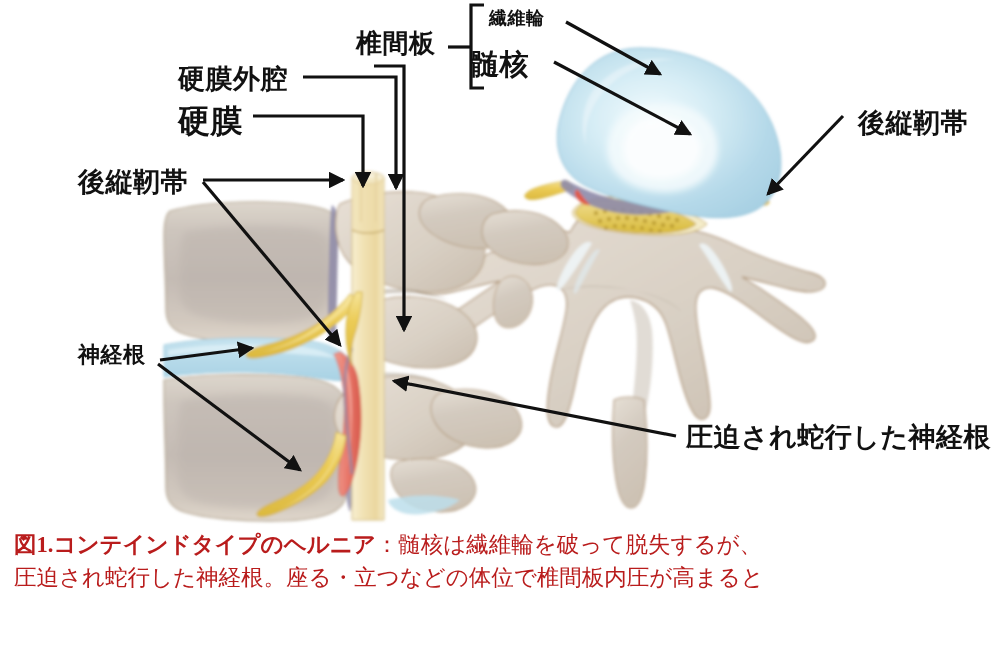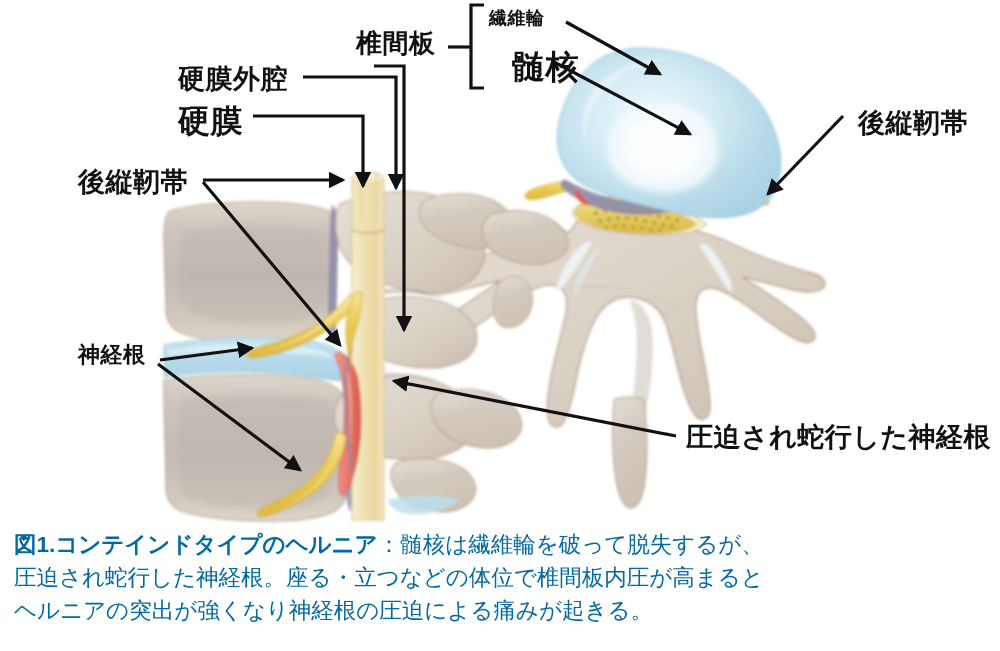--- a/index.html
+++ b/index.html
@@ -9,22 +9,22 @@
     overflow:hidden;position:relative;
   }
   #fig{position:absolute;left:0;top:0;width:1000px;height:651px;}
   .lbl{
     position:absolute;font-weight:bold;color:#111;
     white-space:nowrap;letter-spacing:0.5px;
     font-family:"DejaVu Sans","Liberation Sans",sans-serif;
   }
   .caption{
     position:absolute;left:14px;top:528px;width:975px;
-    font-family:Liberation Sans, sans-serif;
-    font-size:22.5px;line-height:33px;color:#0369a1;
+    font-family:Liberation Serif, serif;
+    font-size:22.5px;line-height:33px;color:#b91c1c;
     letter-spacing:0px;
   }
   .caption b{font-weight:bold;}
   .cap-line{display:block;}
 </style>
 </head>
 <body>
 
 <svg id="fig" viewBox="0 0 1000 651">
   <defs>
@@ -370,31 +370,30 @@
     <path d="M843 116 L768 194" marker-end="url(#ah)"></path>
 
     <path d="M676 436 L394 381" marker-end="url(#ah)"></path>
   </g>
 </svg>
 
 <div class="lbl" style="left:356px;top:26px;font-size:26px;">椎間板</div>
 
 <div class="lbl" style="left:489px;top:6px;font-size:18px;">繊維輪</div>
 
-<div class="lbl" style="left:512px;top:45px;font-size:33px;">髄核</div>
+<div class="lbl" style="left:470px;top:45px;font-size:29px;">髄核</div>
 
 <div class="lbl" style="left:178px;top:61px;font-size:27px;">硬膜外腔</div>
 
 <div class="lbl" style="left:178px;top:100px;font-size:32px;">硬膜</div>
 
 <div class="lbl" style="left:78px;top:164px;font-size:27px;">後縦靭帯</div>
 
 <div class="lbl" style="left:78px;top:340px;font-size:22px;">神経根</div>
 
 <div class="lbl" style="left:858px;top:105px;font-size:27px;">後縦靭帯</div>
 
 <div class="lbl" style="left:686px;top:419px;font-size:27px;">圧迫され蛇行した神経根</div>
 
 <div class="caption">
   <span class="cap-line"><b>図1.コンテインドタイプのヘルニア</b><span>：</span><span>髄核は繊維輪を破って脱失するが、</span></span>
   <span class="cap-line">圧迫され蛇行した神経根。座る・立つなどの体位で椎間板内圧が高まると</span>
-  <span class="cap-line">ヘルニアの突出が強くなり神経根の圧迫による痛みが起きる。</span>
 </div>
 
 </body></html>

